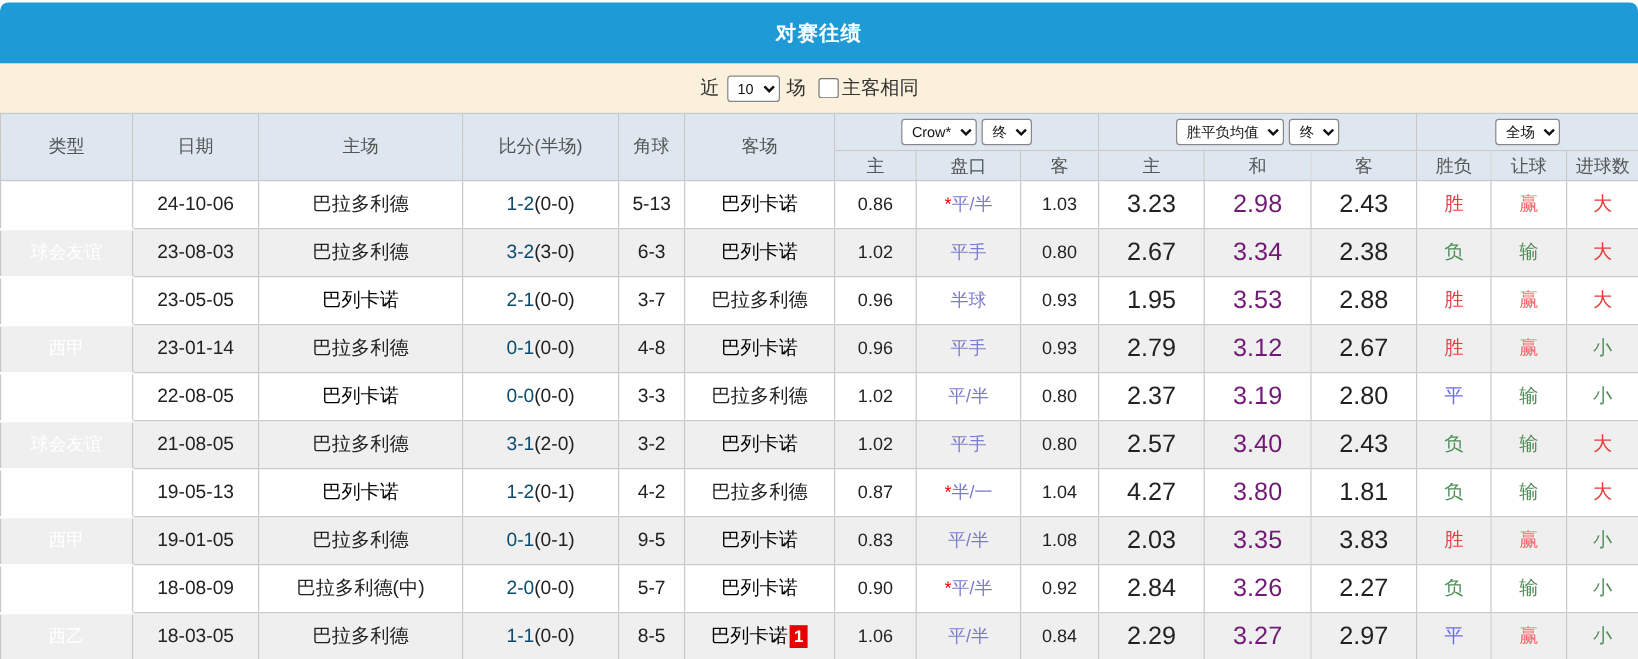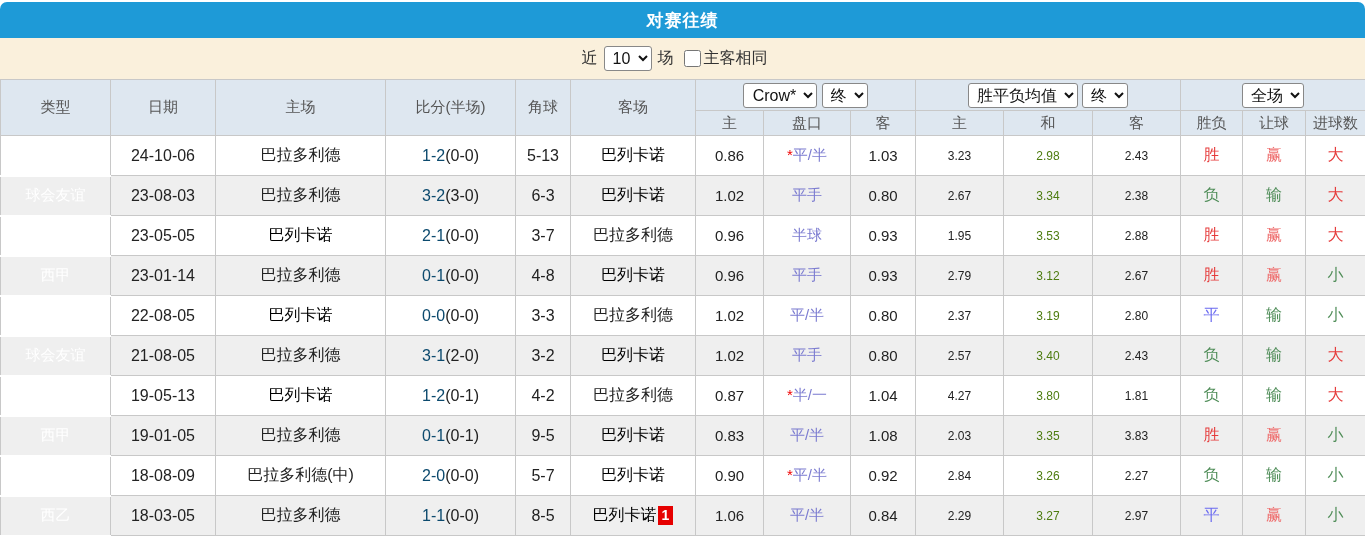--- a/index.html
+++ b/index.html
@@ -1,39 +1,39 @@
 <!DOCTYPE html>
 <html><head>
 <meta charset="utf-8">
 <style>
   * { box-sizing: border-box; }
   body { margin: 0; width: 1365px; background: #fff; font-family: "Liberation Sans", sans-serif; }
-  .titlebar { height: 36px; margin-top: 2px; background: #1e9ad7; border-radius: 7px 7px 0 0;
+  .titlebar { height: 51px; margin-top: 2px; background: #1e9ad7; border-radius: 7px 7px 0 0;
     display: flex; align-items: center; justify-content: center; color: #fff;
     font-weight: bold; font-size: 17px; letter-spacing: 1px; }
   .filterbar { height: 41px; background: #faf0dc; display: flex; align-items: center;
     justify-content: center; font-size: 16px; color: #333; }
   .filterbar .gap { display: inline-block; width: 8px; }
   .filterbar select { margin: 0 6px; }
-  select { font-size: 16px; background: #fff; border: 1px solid #888; border-radius: 3px;
-    padding: 2px 4px; color: #111; font-family: "Liberation Sans", sans-serif; text-align: center; }
+  select { font-size: 12px; background: #fff; border: 1px solid #888; border-radius: 3px;
+    padding: 2px 4px; color: #111; font-family: "Liberation Sans", sans-serif; }
   input[type="checkbox"] { width: 17px; height: 17px; accent-color: #1677ff; margin: 0 3px 0 2px; vertical-align: -3px; }
   .venue-label { margin-right: 16px; }
   .league { margin-left: 2px; color: #4a2f45; cursor: pointer; }
   table { border-collapse: collapse; width: 1365px; table-layout: fixed; margin-top: 0; }
   th, td { border: 1px solid #c8c8c8; text-align: center; overflow: hidden; white-space: nowrap; padding: 0; }
   thead th { background: #dee7f0; color: #555; font-weight: normal; font-size: 15px; }
   tr.sel-row th { height: 31px; }
   tr.sub-row th { height: 25px; }
   tbody td { height: 40px; font-size: 16px; color: #222; }
   tbody tr:nth-child(odd) td { background: #ffffff; }
   tbody tr:nth-child(even) td { background: #efefef; }
   tbody td.odds-warm { background: #faf6ee; font-size: 15px; }
-  tbody td.avg-blue { background: #e9f3fa; font-size: 12px; }
-  td.avg-draw { color: #4d7c0f; }
+  tbody td.avg-blue { background: #e9f3fa; font-size: 21px; }
+  td.avg-draw { color: #701a75; }
   td.type-cell { color: #fff; font-size: 15px; border-bottom: 2px solid #fff; border-top: 1px solid #fff; }
   .type-liga { background: #0e6b3a; }
   .type-friendly { background: #14a89c; }
   .type-segunda { background: #47a21f; }
   .team-green { color: #000000; }
   .score-ft { color: #0c4a6e; }
   .score-ft.underline { cursor: pointer; }
   .star { color: #f00000; }
   .handicap-text { color: #7b7bd0; }
   td.res { font-size: 16px; }

